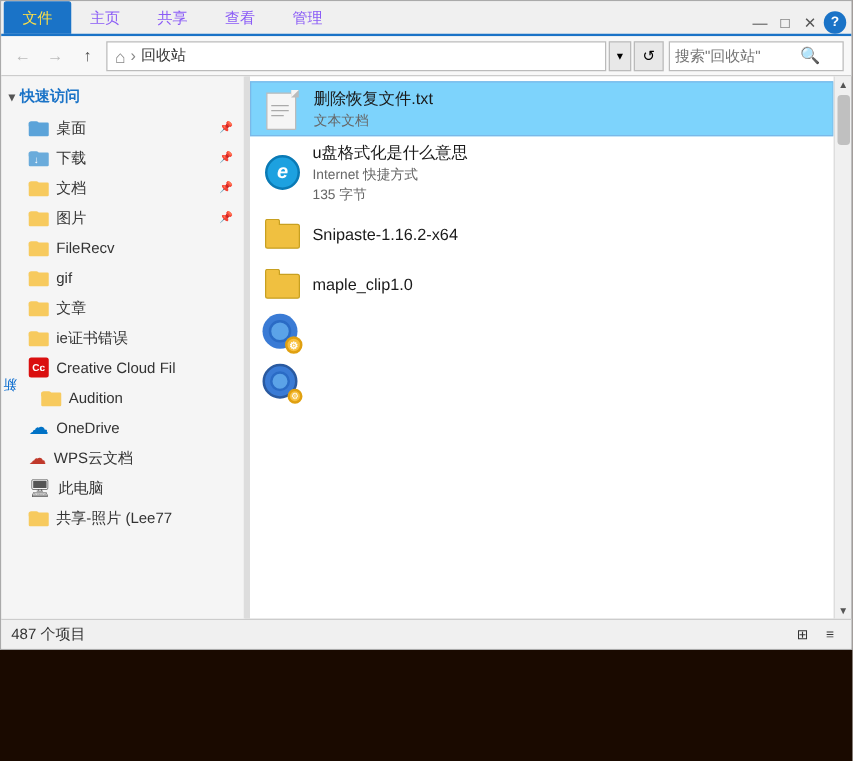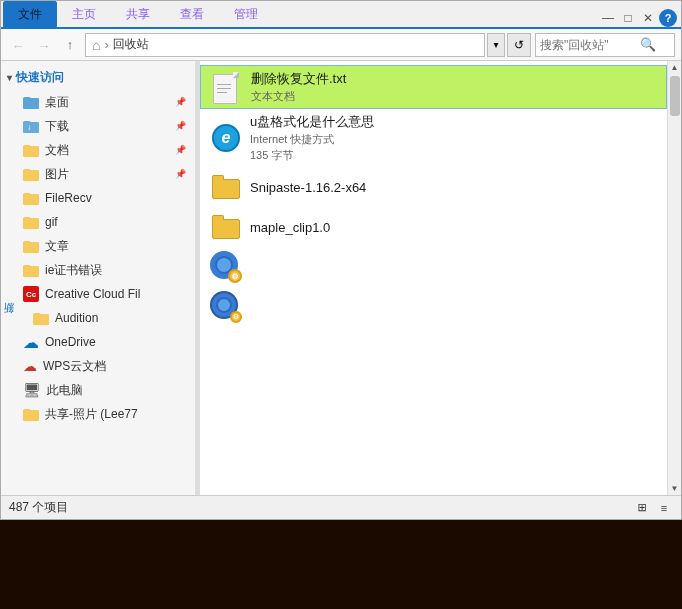--- a/index.html
+++ b/index.html
@@ -39,21 +39,21 @@
       padding: 4px 14px;
       font-size: 12px;
       cursor: pointer;
       border: 1px solid transparent;
       height: 26px;
       display: flex;
       align-items: center;
     }
     .ribbon-tab.active {
       background: #1a73c7;
-      color: #0f172a;
+      color: #fde047;
       border-color: #1a73c7;
       border-radius: 2px 2px 0 0;
     }
     .ribbon-tab:not(.active) {
       color: #8b5cf6;
     }
 
     
     .address-bar {
       display: flex;
@@ -217,21 +217,21 @@
     .file-list::-webkit-scrollbar-thumb { background: #c0c0c0; }
 
     .file-item {
       display: flex;
       align-items: center;
       padding: 4px 10px;
       cursor: pointer;
       gap: 8px;
       min-height: 36px;
     }
-    .file-item.selected { background: #bef264; border: 1px solid #7ab8e8; }
+    .file-item.selected { background: #7dd3fc; border: 1px solid #7ab8e8; }
 
     .file-icon {
       width: 32px;
       height: 32px;
       flex-shrink: 0;
       display: flex;
       align-items: center;
       justify-content: center;
       font-size: 20px;
     }

